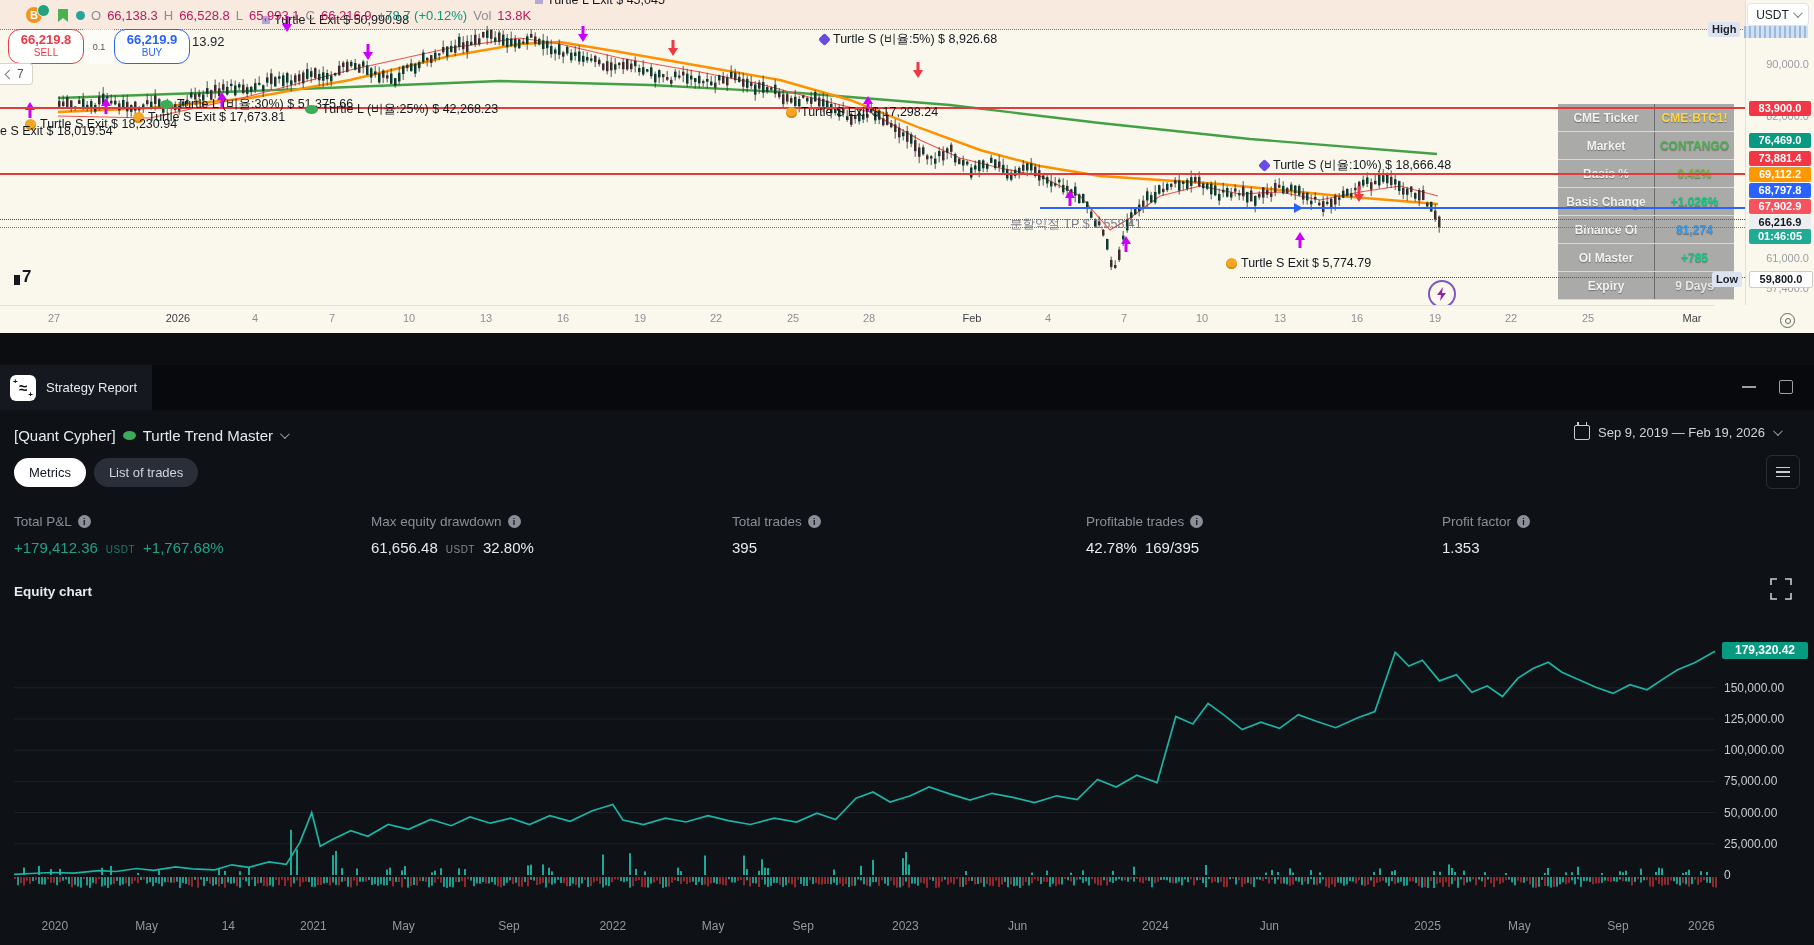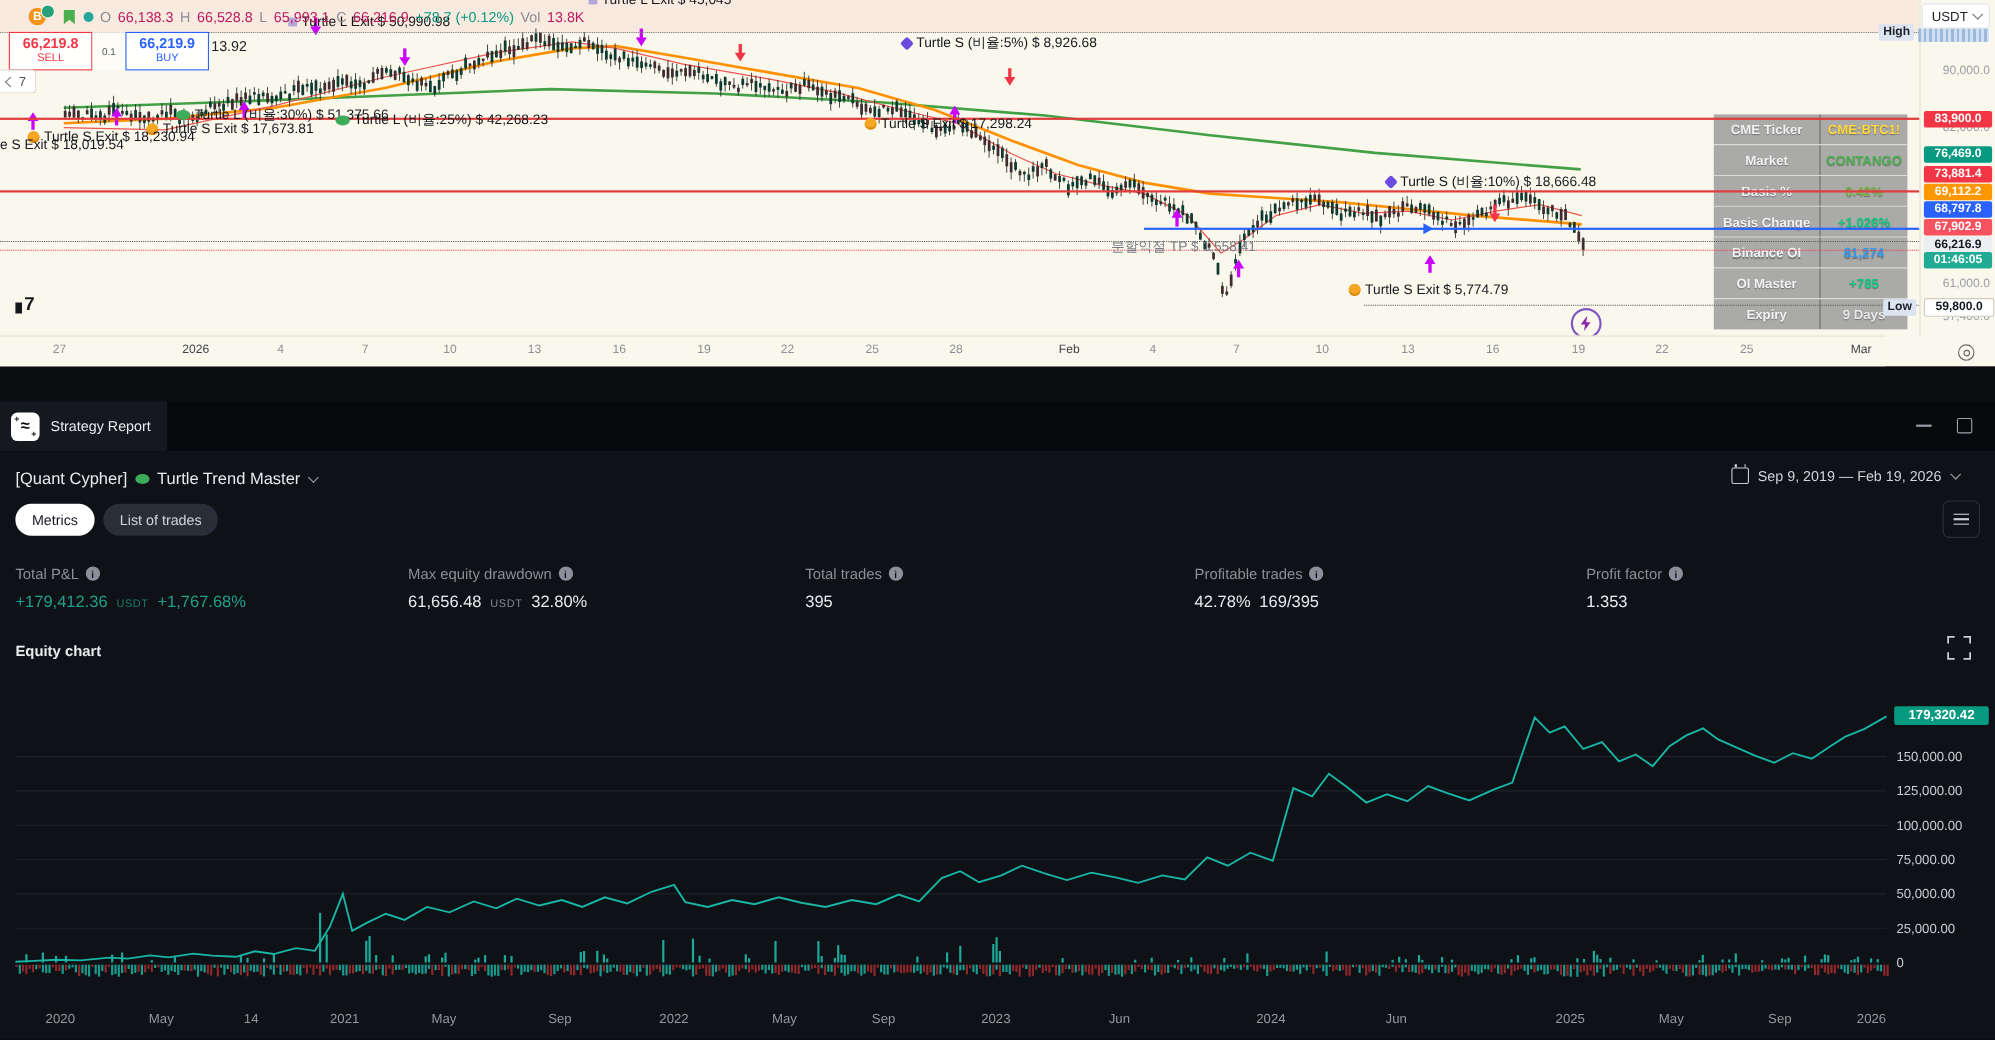--- a/index.html
+++ b/index.html
@@ -12,21 +12,21 @@
   .hline{position:absolute;z-index:30;}
   #symbol-row{position:absolute;left:26px;top:6px;z-index:60;display:flex;align-items:center;gap:6px;white-space:nowrap;}
   #pair-icon{position:relative;width:24px;height:18px;}
   #pair-icon .btc{position:absolute;left:0;top:1px;width:16px;height:16px;border-radius:50%;background:#f7931a;color:#fff;font-size:11px;font-weight:bold;text-align:center;line-height:16px;}
   #pair-icon .usdt{position:absolute;left:11px;top:-2px;width:11px;height:11px;border-radius:50%;background:#26a17b;border:1px solid #faf8ec;}
   #symbol-title{font-size:17px;color:#55585f;}
   .ohlc-lab{color:#8a8d94;font-size:13px;}
   .ohlc-val{color:#be185d;font-size:13px;}
   .ohlc-chg{color:#089981;font-size:13px;}
   #order-widget{position:absolute;left:8px;top:29px;z-index:60;display:flex;align-items:stretch;}
-  .ord-box{width:74px;height:31px;background:rgba(255,255,255,0.92);border-radius:0;text-align:center;padding-top:2px;}
+  .ord-box{width:74px;height:31px;background:rgba(255,255,255,0.92);border-radius:12px;text-align:center;padding-top:2px;}
   #sell-box{border:1px solid #f23645;color:#f23645;}
   #buy-box{border:1px solid #2962ff;color:#2962ff;}
   .ord-price{font-size:13px;font-weight:bold;line-height:15px;}
   .ord-side{font-size:10px;line-height:12px;}
   #spread-box{width:30px;display:flex;align-items:center;justify-content:center;font-size:9px;color:#555;background:rgba(255,255,255,0.6);}
   #indicator-val{position:absolute;left:192px;top:34px;z-index:60;font-size:13px;color:#1d2026;}
   #collapse-chip{position:absolute;left:0;top:63px;z-index:60;background:#fff;border:1px solid #d7d4c6;border-left:none;border-radius:0 4px 4px 0;height:20px;padding:0 8px 0 6px;display:flex;align-items:center;gap:4px;font-size:12px;color:#555;}
   .chev-left{width:6px;height:6px;border-left:1.5px solid #787b86;border-bottom:1.5px solid #787b86;transform:rotate(45deg);display:inline-block;}
   .annot{position:absolute;z-index:40;font-size:12.5px;color:#15181d;white-space:nowrap;display:flex;align-items:center;gap:4px;}
   .annot.gray{color:#787b86;}

